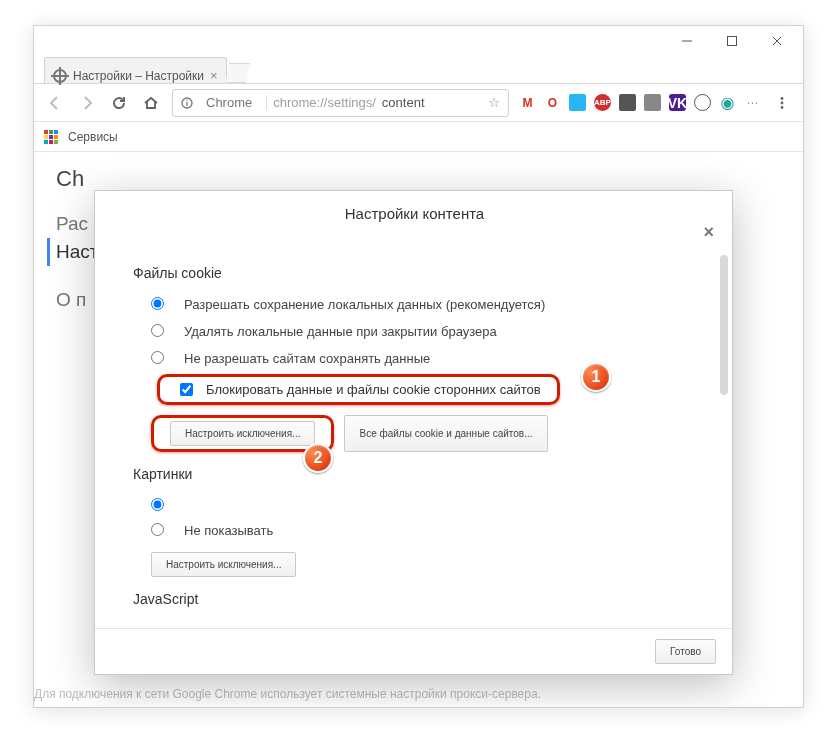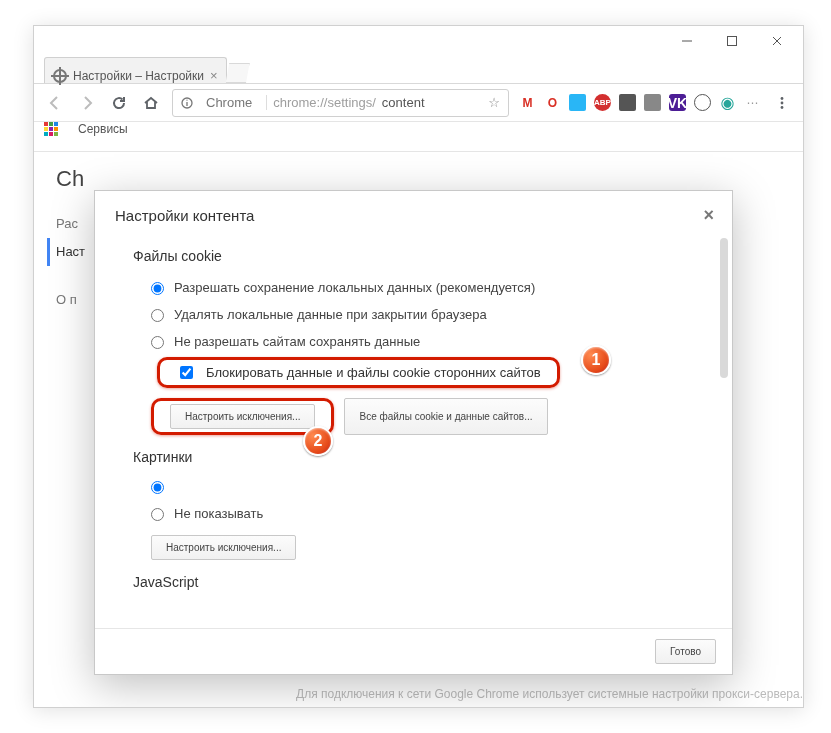--- a/index.html
+++ b/index.html
@@ -18,49 +18,49 @@
 .toolbar{display:flex;align-items:center;gap:10px;height:38px;padding:0 10px;border-bottom:1px solid #e5e5e5;}
 .navicon{width:22px;height:22px;display:flex;align-items:center;justify-content:center;color:#5f6368;cursor:pointer;}
 .navicon.dis{color:#bcbcbc;cursor:default;}
 .omnibox{flex:1;height:28px;border:1px solid #d0d0d0;border-radius:3px;display:flex;align-items:center;padding:0 8px;gap:6px;font-size:13px;color:#555;}
 .omnibox .secure{color:#777;border-right:1px solid #ddd;padding-right:14px;display:flex;align-items:center;gap:13px;}
 .omnibox .grey{color:#9e9e9e;}
 .omnibox .star{margin-left:auto;color:#888;}
 .exticons{display:flex;align-items:center;gap:8px;}
 .exticons span{width:17px;height:17px;display:flex;align-items:center;justify-content:center;font-size:12px;border-radius:3px;}
 
-.bmbar{height:30px;border-bottom:1px solid #e5e5e5;display:flex;align-items:flex-start;padding:0 10px;gap:20px;font-size:12px;color:#555;}
+.bmbar{height:30px;border-bottom:1px solid #e5e5e5;display:flex;align-items:center;padding:0 10px;gap:10px;font-size:12px;color:#555;}
 .bmgrid{width:14px;height:14px;display:inline-block;background:
  linear-gradient(#e53935 0 0) 0 0/4px 4px no-repeat,
  linear-gradient(#43a047 0 0) 5px 0/4px 4px no-repeat,
  linear-gradient(#1e88e5 0 0) 10px 0/4px 4px no-repeat,
  linear-gradient(#fdd835 0 0) 0 5px/4px 4px no-repeat,
  linear-gradient(#8e24aa 0 0) 5px 5px/4px 4px no-repeat,
  linear-gradient(#fb8c00 0 0) 10px 5px/4px 4px no-repeat,
  linear-gradient(#00acc1 0 0) 0 10px/4px 4px no-repeat,
  linear-gradient(#d81b60 0 0) 5px 10px/4px 4px no-repeat,
  linear-gradient(#7cb342 0 0) 10px 10px/4px 4px no-repeat;}
 
 .page{position:relative;height:calc(100% - 30px - 28px - 38px - 30px);overflow:hidden;}
 .bgtitle{position:absolute;left:22px;top:14px;font-size:22px;color:#444;}
-.bgnav{position:absolute;left:22px;top:58px;font-size:13px;color:#777;line-height:28px;}
-.bgfoot{position:absolute;left:0;right:0;bottom:6px;text-align:right;font-size:12px;color:#bbb;margin-top:32px;}
+.bgnav{position:absolute;left:22px;top:58px;font-size:19px;color:#777;line-height:28px;}
+.bgfoot{position:absolute;left:0;right:0;bottom:6px;text-align:left;font-size:12px;color:#bbb;margin-top:32px;}
 
 
 .dlg{position:absolute;left:60px;right:70px;top:38px;bottom:32px;background:#fff;border:1px solid #c8c8c8;box-shadow:0 10px 40px rgba(0,0,0,.25);display:flex;flex-direction:column;}
-.dlghdr{padding:14px 18px 8px 20px;display:flex;align-items:center;font-size:15px;color:#333;}
+.dlghdr{padding:14px 18px 8px 20px;display:flex;align-items:center;font-size:15px;color:#333;flex-direction:column;}
 .dlghdr .close{margin-left:auto;color:#777;cursor:pointer;font-size:18px;font-weight:bold;}
 .dlgbody{flex:1;overflow:hidden;position:relative;padding:4px 38px 10px 38px;}
 .dlgbody .scroll{position:absolute;right:4px;top:4px;width:8px;height:140px;background:#d9d9d9;border-radius:4px;}
 .dlgfoot{border-top:1px solid #e6e6e6;padding:10px 16px;display:flex;justify-content:flex-end;}
 .btn{border:1px solid #c8c8c8;background:linear-gradient(#fcfcfc,#f1f1f1);color:#444;font-size:10px;padding:6px 14px;border-radius:2px;cursor:pointer;}
 
 .sect{margin-top:10px;}
 .sect h3{font-size:14px;font-weight:normal;color:#333;margin:0 0 10px 0;}
-.opt{display:flex;align-items:flex-end;gap:10px;padding:6px 0 6px 18px;font-size:13px;color:#444;}
+.opt{display:flex;align-items:flex-start;gap:20px;padding:6px 0 6px 18px;font-size:13px;color:#444;}
 .opt input{margin:0;}
 .btnrow{display:flex;gap:10px;padding:8px 0 4px 18px;}
 
 .callout{border:3px solid #d31b00;border-radius:10px;padding:3px 16px;display:inline-flex;align-items:center;gap:10px;box-shadow:0 1px 3px rgba(211,27,0,.4);}
 .callout.row{margin-left:12px;}
 .marker{position:absolute;width:30px;height:30px;border-radius:50%;background:radial-gradient(circle at 30% 30%,#ff8a50,#e64a19 65%,#b71c1c);color:#fff;font-weight:bold;font-size:16px;display:flex;align-items:center;justify-content:center;box-shadow:0 1px 2px rgba(0,0,0,.4),inset 0 1px 2px rgba(255,255,255,.5);border:2px solid #fff;}
 
 
 .gear{width:14px;height:14px;display:inline-block;border:2px solid #777;border-radius:50%;position:relative;}
 .gear:before,.gear:after{content:"";position:absolute;left:50%;top:50%;width:2px;height:18px;background:#777;transform:translate(-50%,-50%);} 

